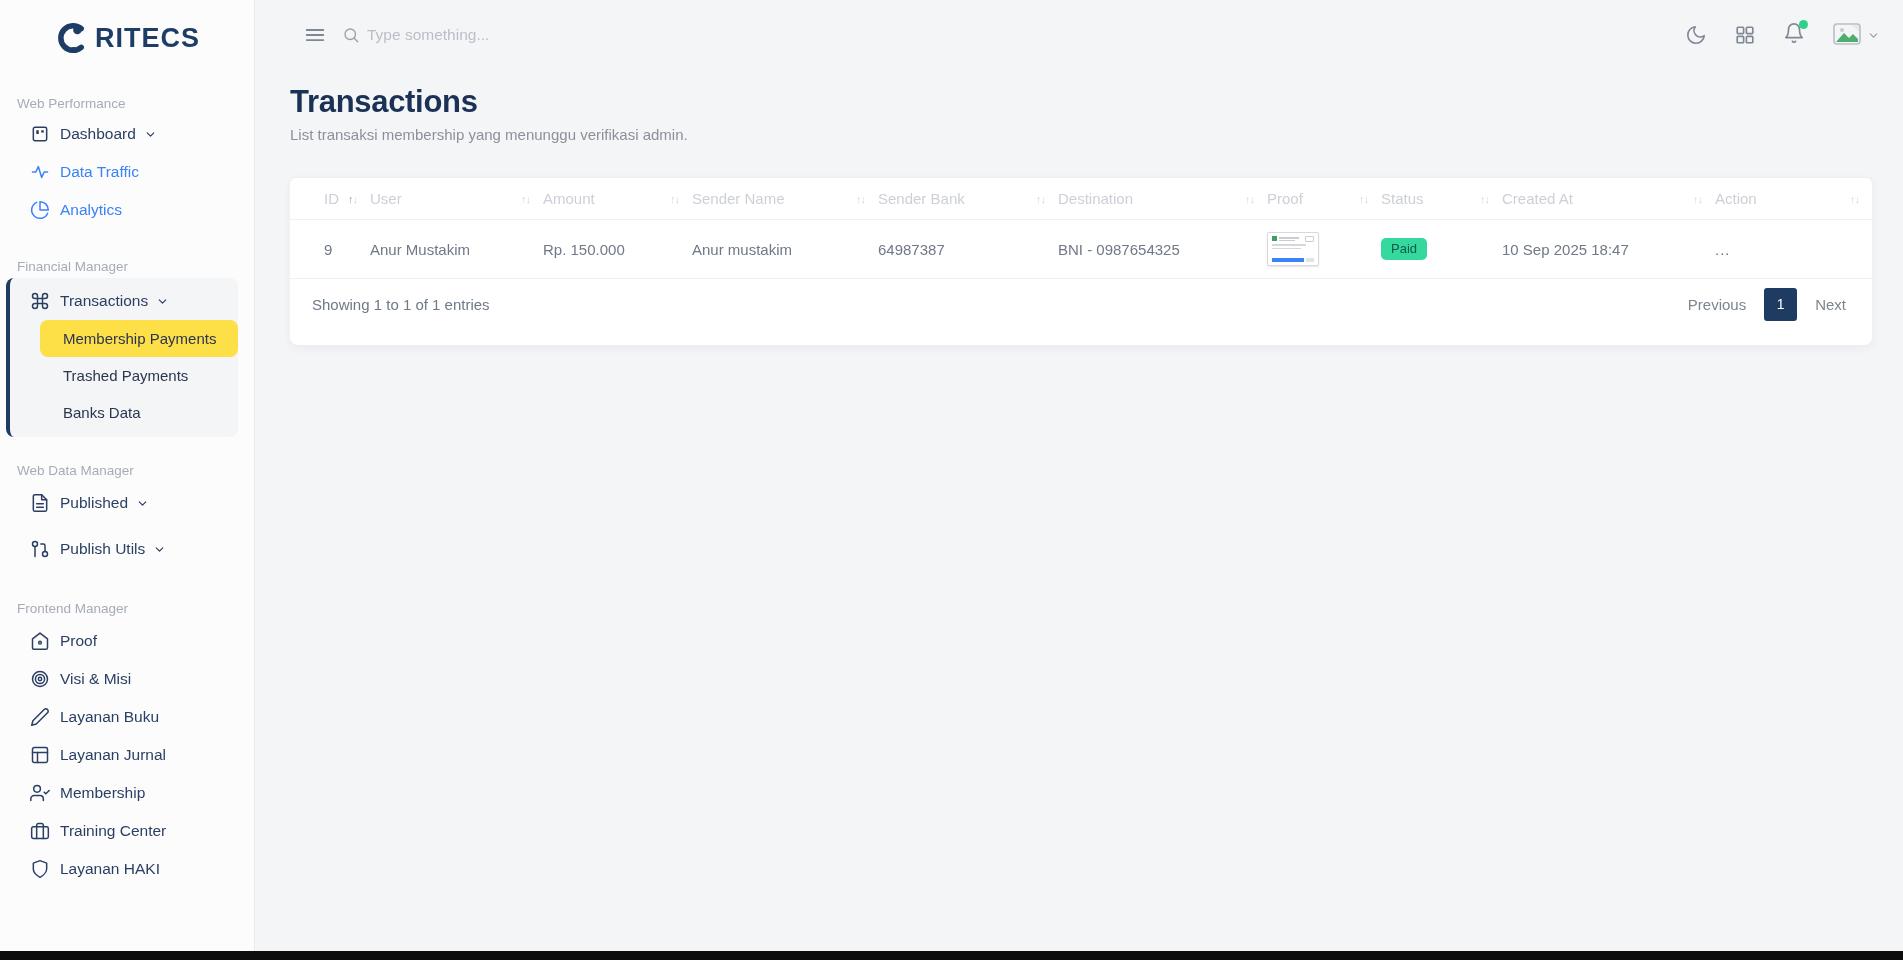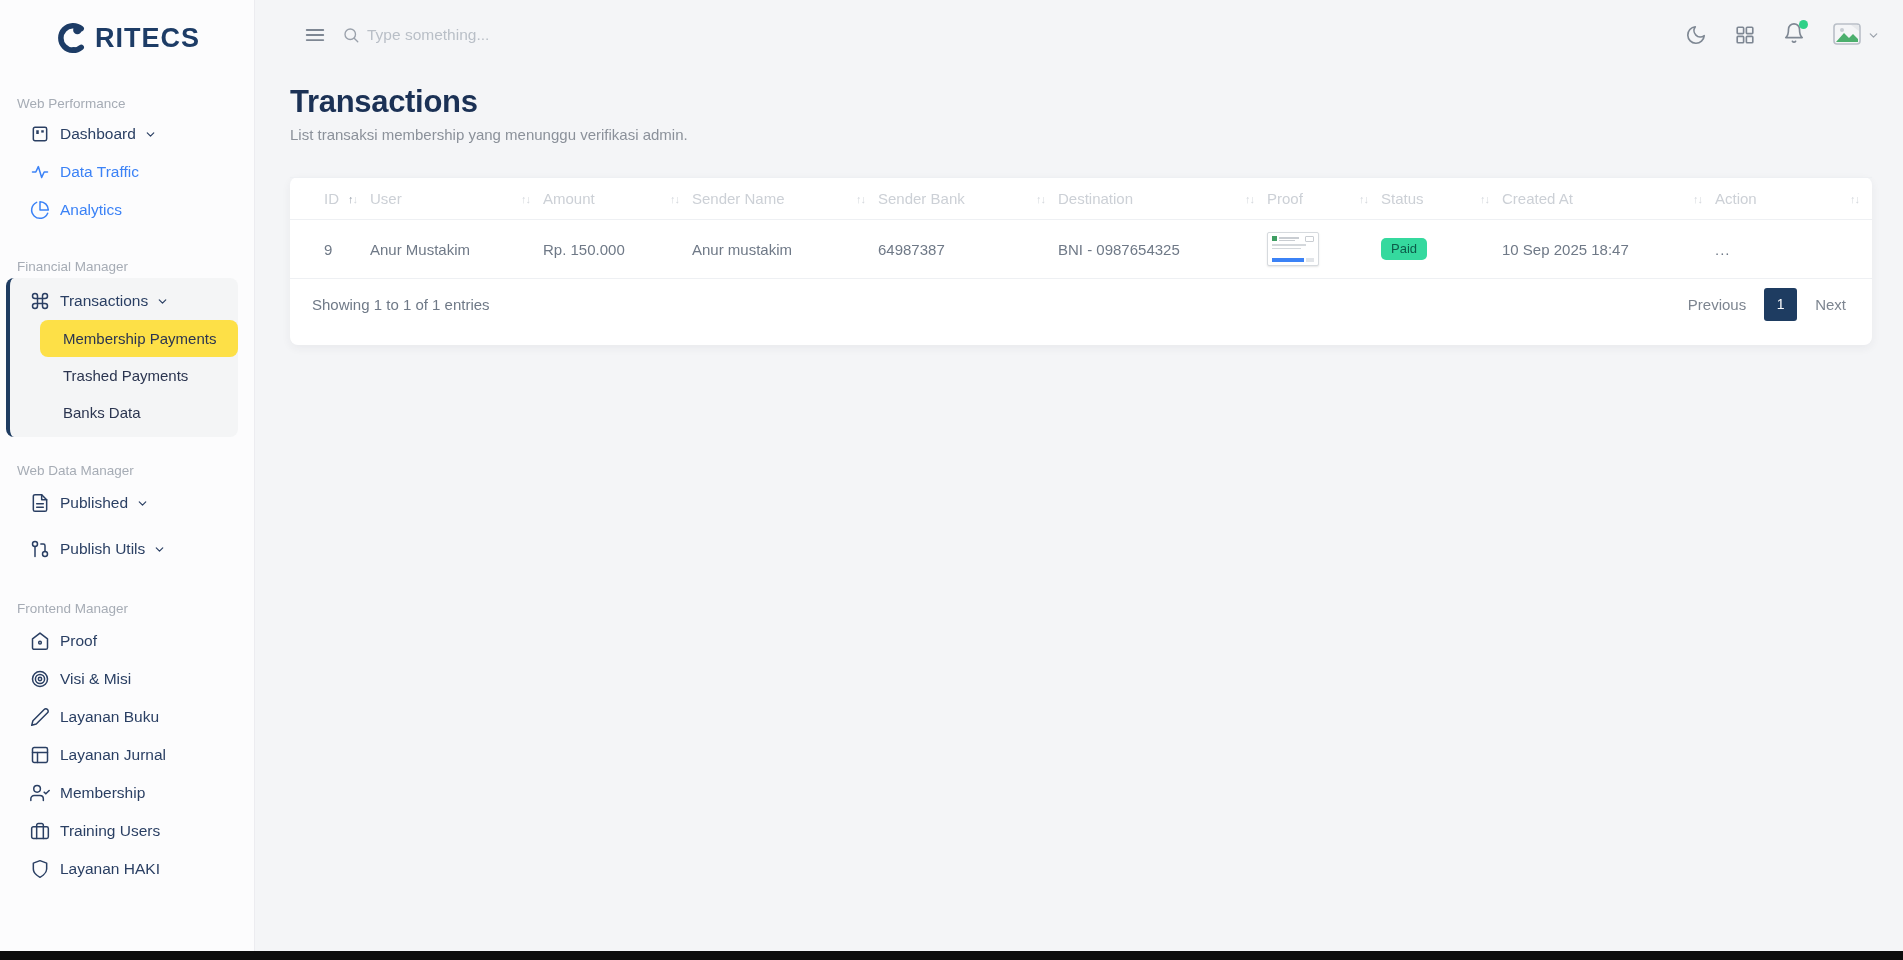--- a/index.html
+++ b/index.html
@@ -280,21 +280,21 @@
       </span>
       <span class="nav-label">Membership</span>
     </div>
     <div class="nav-item">
       <span class="nav-icon">
         <svg viewBox="0 0 24 24" fill="none" stroke="currentColor" stroke-width="1.8" stroke-linecap="round" stroke-linejoin="round">
             <rect x="2" y="7" width="20" height="14" rx="2"></rect>
             <path d="M16 21V5a2 2 0 0 0-2-2h-4a2 2 0 0 0-2 2v16"></path>
           </svg>
       </span>
-      <span class="nav-label">Training Users</span>
+      <span class="nav-label">Training Center</span>
     </div>
     <div class="nav-item">
       <span class="nav-icon">
         <svg viewBox="0 0 24 24" fill="none" stroke="currentColor" stroke-width="1.8" stroke-linecap="round" stroke-linejoin="round">
             <path d="M12 22s8-4 8-10V5l-8-3-8 3v7c0 6 8 10 8 10z"></path>
           </svg>
       </span>
       <span class="nav-label">Layanan HAKI</span>
     </div>
   </aside>

